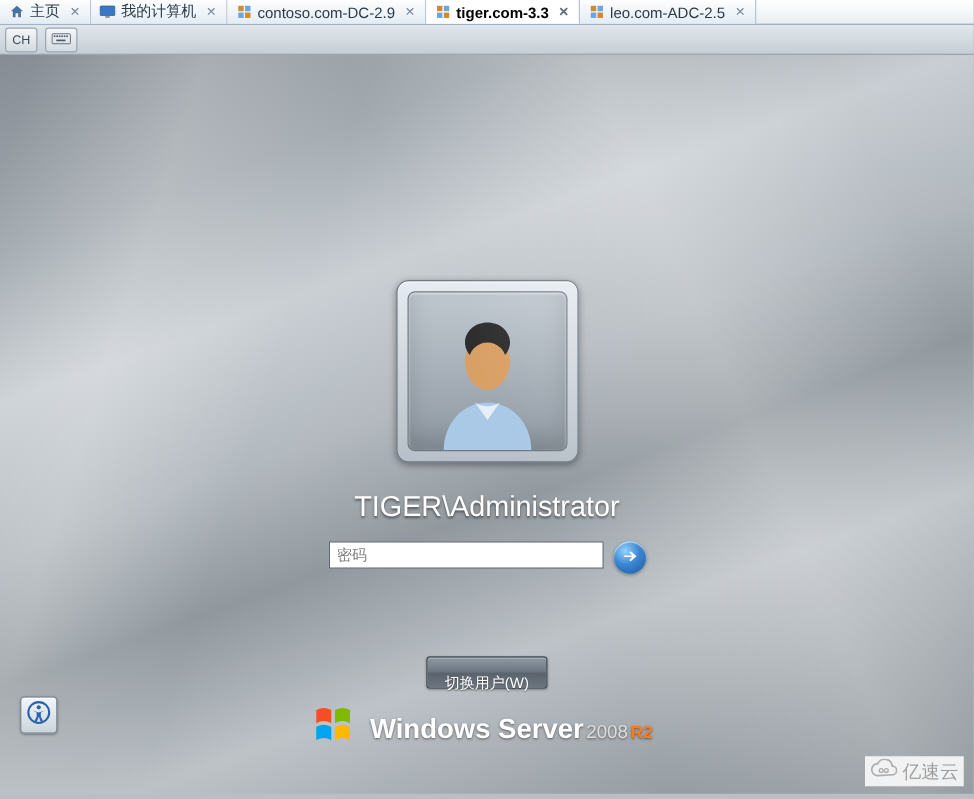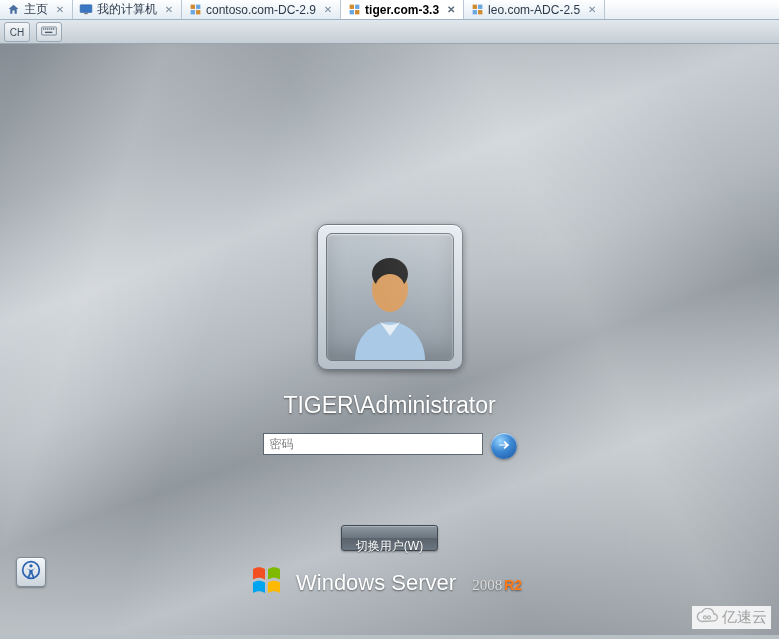--- a/index.html
+++ b/index.html
@@ -167,22 +167,22 @@
   }
   .branding {
     position:absolute;
     left: 250px; bottom: 32px;
     color: #fff;
     text-shadow: 0 1px 2px rgba(0,0,0,0.5);
     display:flex; align-items:center; gap:10px;
   }
   .branding .txt { display:flex; flex-direction:column; line-height:1; }
   .branding .line1 { font-size: 22px; font-weight:300; }
-  .branding .line1 .ws { font-weight:400; }
-  .branding .line1 .yr { font-size:15px; color:#ddd; margin-left:16px;font-family:Liberation Serif, serif; }
+  .branding .line1 .ws { font-weight:700; }
+  .branding .line1 .yr { font-size:15px; color:#ddd; margin-left:2px; }
   .branding .line1 .r2 { font-size:14px; color:#ff7a1a; font-weight:600; margin-left:2px; }
   .branding .line2 { font-size:15px; color:#e8e8e8; margin-top:2px; font-weight:300; }
   .watermark {
     position:absolute;
     right: 8px; bottom: 6px;
     display:flex; align-items:center; gap:4px;
     font-size: 15px; color:#888; font-weight:500;
     background: rgba(255,255,255,0.85);
     padding: 2px 4px;
   }

